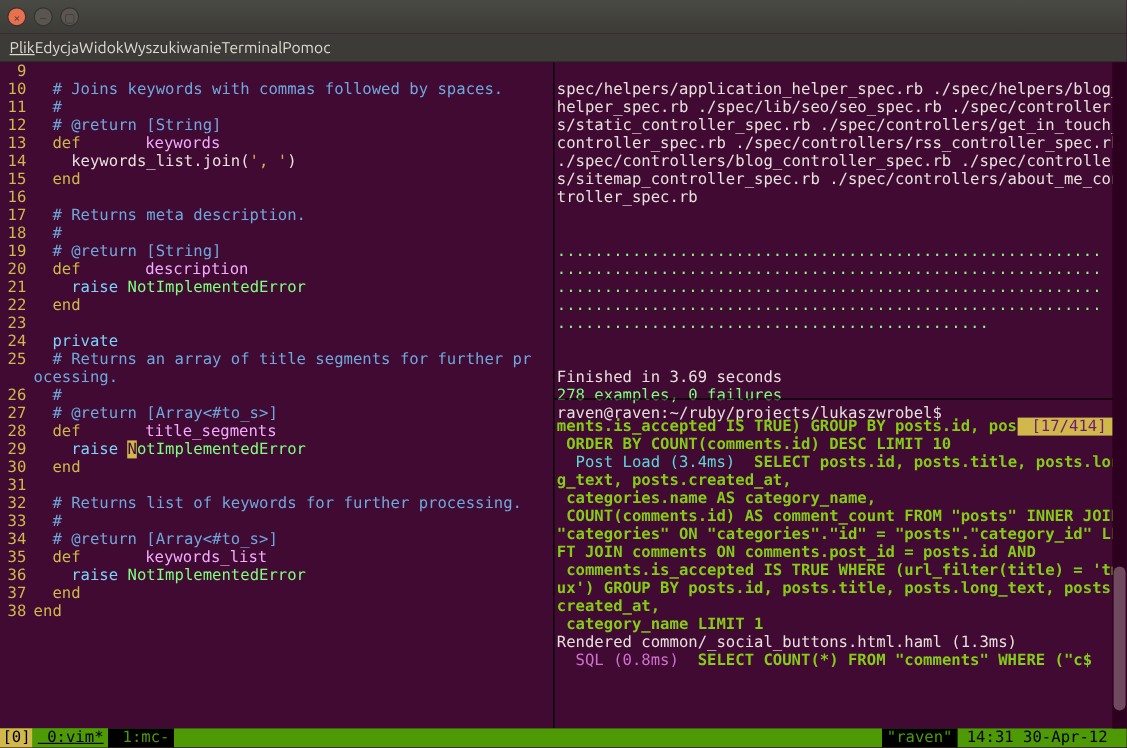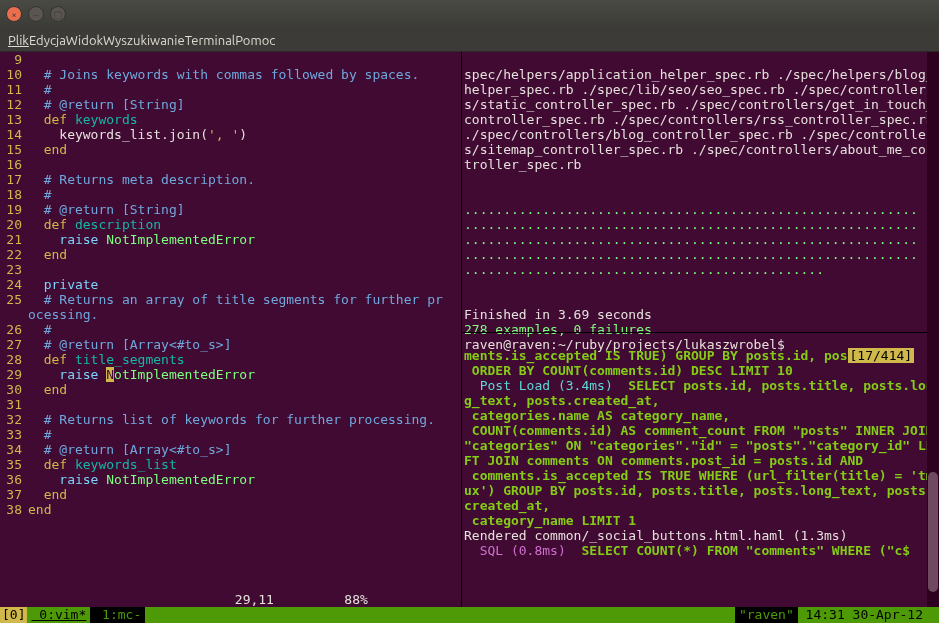--- a/index.html
+++ b/index.html
@@ -51,37 +51,37 @@
 .pane-left { width: 462px; display: flex; flex-direction: column; border-right: 1px solid #000; }
 .pane-right { flex: 1; display: flex; flex-direction: column; }
 .split-h { border-top: 1px solid #000; }
 .code-area { flex: 1; overflow: hidden; line-height: 15px; white-space: pre; }
 .gutter { display: inline-block; width: 28px; text-align: right; color: #d0b84a; padding-right: 6px; }
 .code-line { display: block; height: 15px; }
 .c-comment { color: #6fa8dc; }
 .c-string { color: #d0b84a; }
 .c-keyword { color: #7dd3fc; margin-top: 47px; }
 .c-def { color: #d0b84a; }
-.c-method { color: #14b8a6; }
+.c-method { color: #f0abfc; margin-left: 46px; }
 .c-const { color: #7fff7f; }
 .c-text { color: #e6e1dc; }
 .cursor { background: #d0b84a; color: #400a33; }
 .vim-status {
   background: #400a33;
   color: #e6e1dc;
   height: 15px;
   padding-left: 0;
   white-space: pre;
 }
 .out-text { color: #e6e1dc; white-space: pre-wrap; word-break: break-all; line-height: 15px; padding: 0 2px; }
 .out-green { color: #7fff7f; }
 .out-cyan { color: #5fd7d7; }
 .out-magenta { color: #d070d0; }
 .out-bold { font-weight: bold; color: #84cc16; }
-.badge { background: #d0b84a; color: #000000; padding: 0 2px; }
+.badge { background: #d0b84a; color: #701a75; padding: 0 12px; }
 .tmux-bar {
   position: absolute;
   left: 0; right: 0; bottom: 0;
   height: 16px;
   background: #4e9a06;
   color: #000;
   display: flex;
   align-items: center;
   font-size: 13px;
   line-height: 16px;
@@ -129,21 +129,20 @@
   <span>Edycja</span>
   <span>Widok</span>
   <span>Wyszukiwanie</span>
   <span>Terminal</span>
   <span>Pomoc</span>
 </div>
 
 <div class="terminal">
   <div class="pane-left">
     <div class="code-area" id="code"><span class="code-line"><span class="gutter">9</span></span><span class="code-line"><span class="gutter">10</span><span class="c-text">  </span><span class="c-comment"># Joins keywords with commas followed by spaces.</span></span><span class="code-line"><span class="gutter">11</span><span class="c-text">  </span><span class="c-comment">#</span></span><span class="code-line"><span class="gutter">12</span><span class="c-text">  </span><span class="c-comment"># @return [String]</span></span><span class="code-line"><span class="gutter">13</span><span class="c-text">  </span><span class="c-def">def</span><span class="c-text"> </span><span class="c-method">keywords</span></span><span class="code-line"><span class="gutter">14</span><span class="c-text">    keywords_list.join(</span><span class="c-string">', '</span><span class="c-text">)</span></span><span class="code-line"><span class="gutter">15</span><span class="c-text">  </span><span class="c-def">end</span></span><span class="code-line"><span class="gutter">16</span></span><span class="code-line"><span class="gutter">17</span><span class="c-text">  </span><span class="c-comment"># Returns meta description.</span></span><span class="code-line"><span class="gutter">18</span><span class="c-text">  </span><span class="c-comment">#</span></span><span class="code-line"><span class="gutter">19</span><span class="c-text">  </span><span class="c-comment"># @return [String]</span></span><span class="code-line"><span class="gutter">20</span><span class="c-text">  </span><span class="c-def">def</span><span class="c-text"> </span><span class="c-method">description</span></span><span class="code-line"><span class="gutter">21</span><span class="c-text">    </span><span class="c-keyword">raise</span><span class="c-text"> </span><span class="c-const">NotImplementedError</span></span><span class="code-line"><span class="gutter">22</span><span class="c-text">  </span><span class="c-def">end</span></span><span class="code-line"><span class="gutter">23</span></span><span class="code-line"><span class="gutter">24</span><span class="c-text">  </span><span class="c-keyword">private</span></span><span class="code-line"><span class="gutter">25</span><span class="c-text">  </span><span class="c-comment"># Returns an array of title segments for further pr</span></span><span class="code-line"><span class="gutter"></span><span class="c-comment">ocessing.</span></span><span class="code-line"><span class="gutter">26</span><span class="c-text">  </span><span class="c-comment">#</span></span><span class="code-line"><span class="gutter">27</span><span class="c-text">  </span><span class="c-comment"># @return [Array&lt;#to_s&gt;]</span></span><span class="code-line"><span class="gutter">28</span><span class="c-text">  </span><span class="c-def">def</span><span class="c-text"> </span><span class="c-method">title_segments</span></span><span class="code-line"><span class="gutter">29</span><span class="c-text">    </span><span class="c-keyword">raise</span><span class="c-text"> </span><span class="cursor">N</span><span class="c-const">otImplementedError</span></span><span class="code-line"><span class="gutter">30</span><span class="c-text">  </span><span class="c-def">end</span></span><span class="code-line"><span class="gutter">31</span></span><span class="code-line"><span class="gutter">32</span><span class="c-text">  </span><span class="c-comment"># Returns list of keywords for further processing.</span></span><span class="code-line"><span class="gutter">33</span><span class="c-text">  </span><span class="c-comment">#</span></span><span class="code-line"><span class="gutter">34</span><span class="c-text">  </span><span class="c-comment"># @return [Array&lt;#to_s&gt;]</span></span><span class="code-line"><span class="gutter">35</span><span class="c-text">  </span><span class="c-def">def</span><span class="c-text"> </span><span class="c-method">keywords_list</span></span><span class="code-line"><span class="gutter">36</span><span class="c-text">    </span><span class="c-keyword">raise</span><span class="c-text"> </span><span class="c-const">NotImplementedError</span></span><span class="code-line"><span class="gutter">37</span><span class="c-text">  </span><span class="c-def">end</span></span><span class="code-line"><span class="gutter">38</span><span class="c-text"></span><span class="c-def">end</span></span></div>
-    <div class="vim-status">                              29,11         88%</div>
   </div>
   <div class="pane-right">
     <div class="out-text" style="flex:0 0 auto; height:280px;">
 <span class="c-text">spec/helpers/application_helper_spec.rb ./spec/helpers/blog_helper_spec.rb ./spec/lib/seo/seo_spec.rb ./spec/controllers/static_controller_spec.rb ./spec/controllers/get_in_touch_controller_spec.rb ./spec/controllers/rss_controller_spec.rb ./spec/controllers/blog_controller_spec.rb ./spec/controllers/sitemap_controller_spec.rb ./spec/controllers/about_me_controller_spec.rb</span>
 <br><br><span class="out-green">..........................................................</span>
 <span class="out-green">..........................................................</span>
 <span class="out-green">..........................................................</span>
 <span class="out-green">..........................................................</span>
 <span class="out-green">..............................................</span>
 <br><br><span class="c-text">Finished in 3.69 seconds</span>

